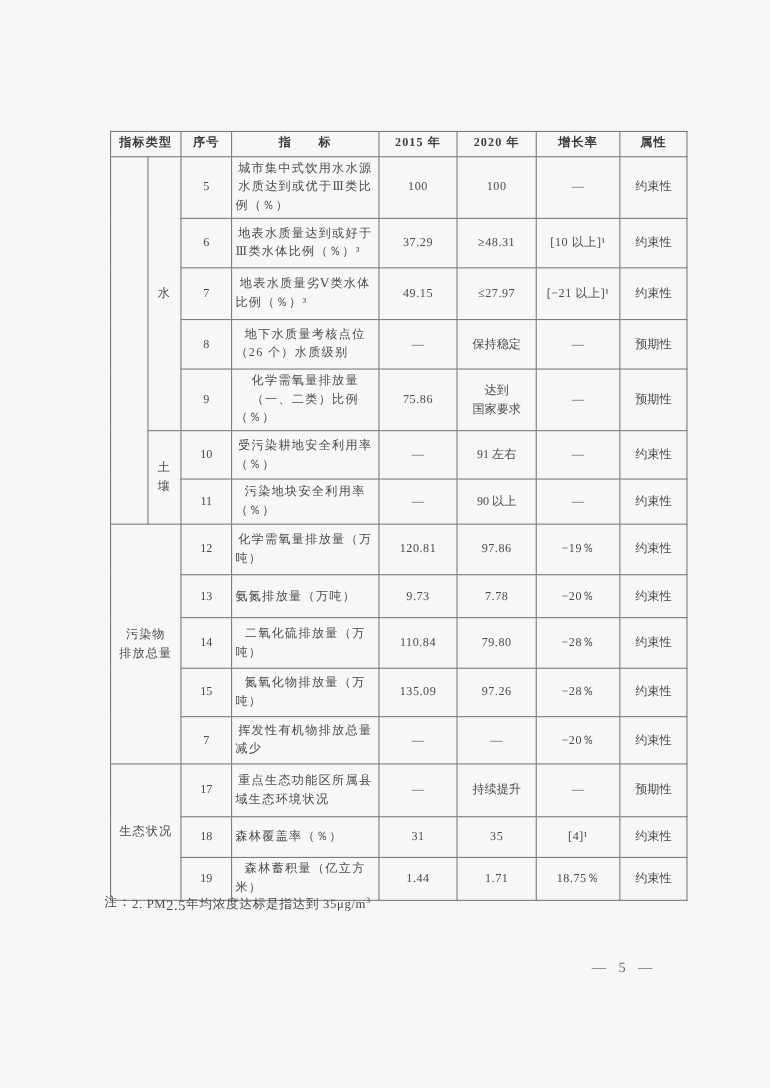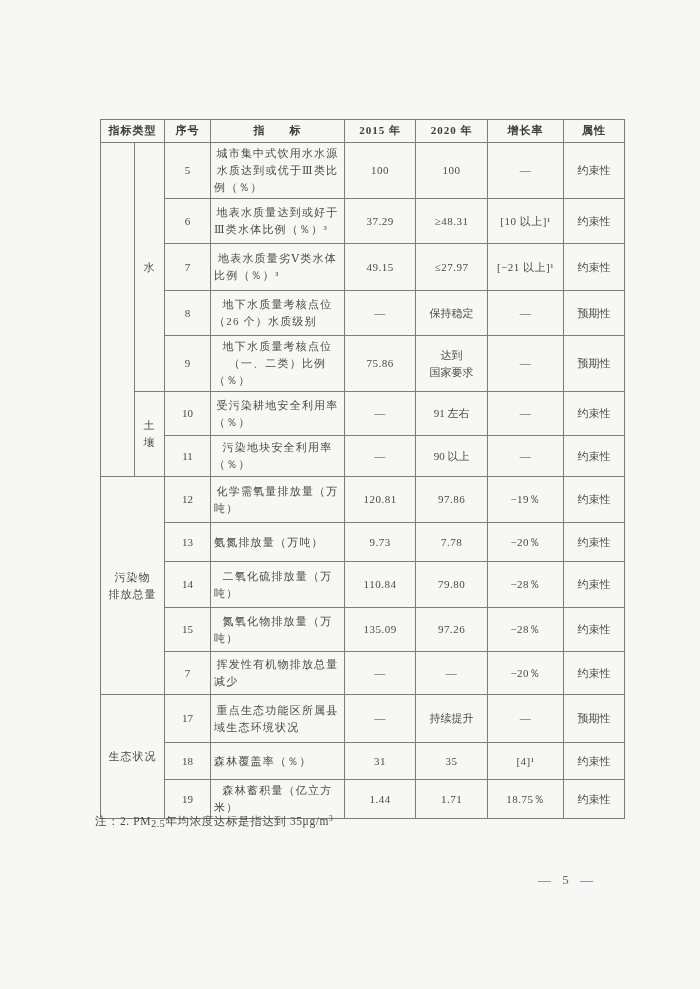--- a/index.html
+++ b/index.html
@@ -86,21 +86,21 @@
   }
   .note {
     letter-spacing: 0.6px;
   }
   .note.hang {
     padding-left: 17px;
     text-indent: -17px;
     white-space: pre-line;
   }
   .note sub {
-    font-size: 10px;
+    font-size: 13px;
     vertical-align: -2px;
   }
   .note sup {
     font-size: 7.5px;
     vertical-align: 4px;
   }
   
   .page-number {
     position: absolute;
     top: 872px;
@@ -171,21 +171,21 @@
       <td class="c-seq">8</td>
       <td class="c-indicator">地下水质量考核点位（26 个）水质级别</td>
       <td class="c-num">—</td>
       <td>保持稳定</td>
       <td class="c-num">—</td>
       <td>预期性</td>
     </tr>
 
     <tr style="height:44px">
       <td class="c-seq">9</td>
-      <td class="c-indicator">地下水质量考核点位（一、二类）比例（％）</td>
+      <td class="c-indicator">化学需氧量排放量（一、二类）比例（％）</td>
       <td class="c-num">75.86</td>
       <td class="ml">达到
 国家要求</td>
       <td class="c-num">—</td>
       <td>预期性</td>
     </tr>
 
     <tr style="height:44px">
       <td rowspan="2" class="group ml">土
 壤</td>

